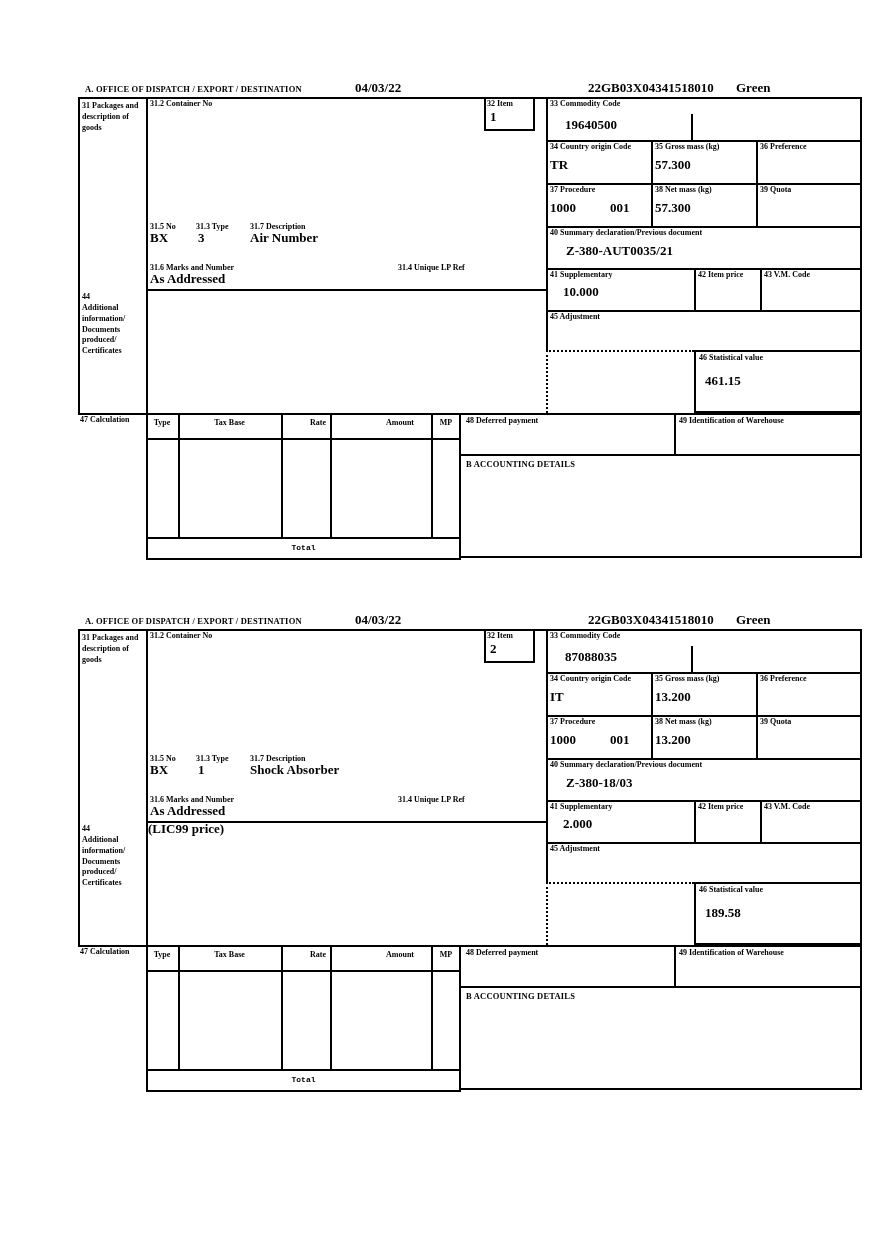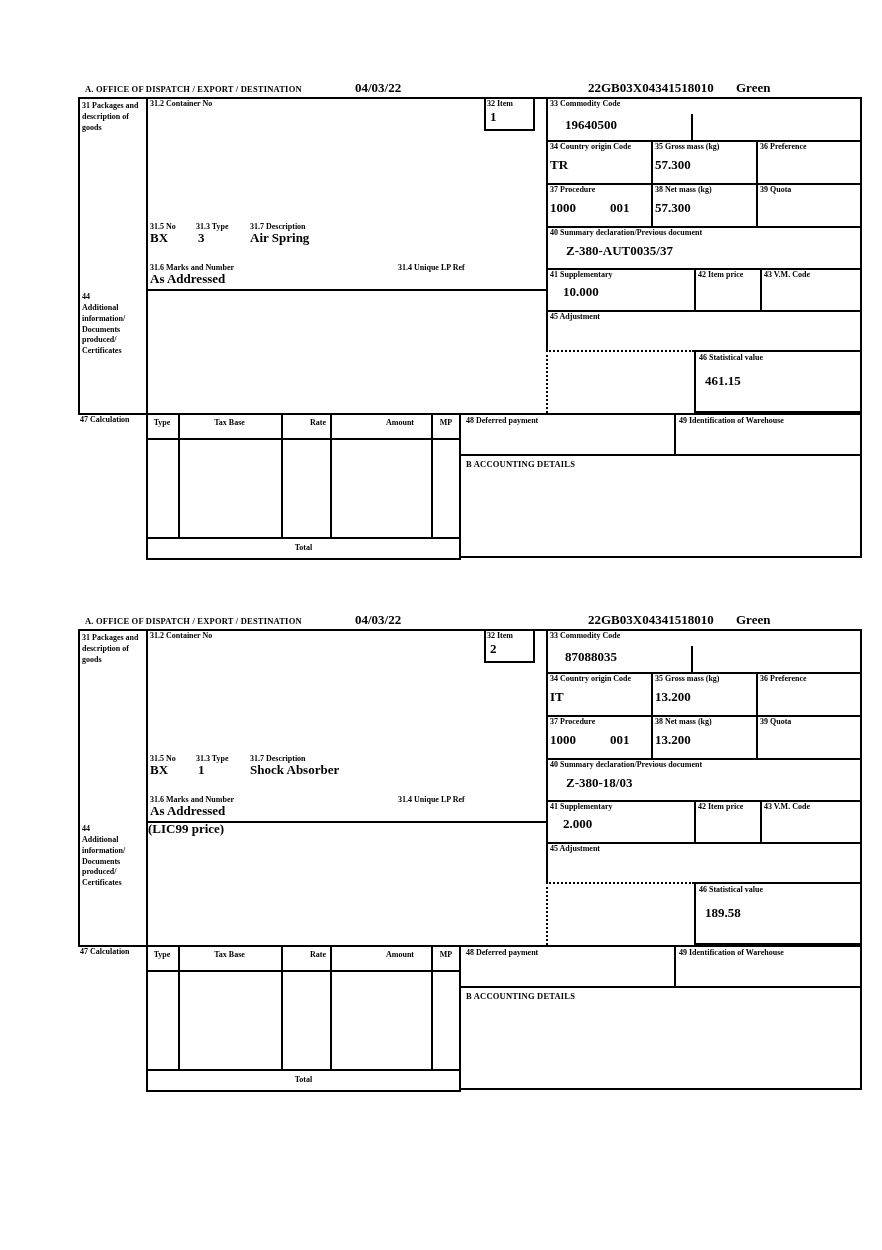--- a/index.html
+++ b/index.html
@@ -11,21 +11,21 @@
   .lblA{position:absolute;font-weight:700;font-size:8.5px;letter-spacing:.2px;}
   .val{position:absolute;font-weight:700;font-size:13px;line-height:1.1;white-space:nowrap;}
   .outer{border:2px solid #000;border-bottom:none;box-sizing:border-box;}
   .vline{position:absolute;width:2px;background:#000;}
   .hline{position:absolute;height:2px;background:#000;}
   .dotv{position:absolute;width:0;border-left:2px dotted #000;}
   .doth{position:absolute;height:0;border-top:2px dotted #000;}
   .box46{border:2px solid #000;box-sizing:border-box;}
   .tbl{border:2px solid #000;border-top:none;box-sizing:border-box;}
   .totalrow{border:2px solid #000;border-top:none;box-sizing:border-box;
-            display:flex;align-items:center;justify-content:center;}
+            display:flex;align-items:center;justify-content:center;font-family:Liberation Mono, monospace;}
   .u{text-underline-offset:1px;}
   .ctr{text-align:center;}
   .rgt{text-align:right;}
 </style>
 </head>
 <body>
 
 <div id="page">
   <div id="sections-root">
   <section class="sec" style="top: 80px;">
@@ -61,21 +61,21 @@
 
     <div class="lbl" style="left:150px;top:19px">31.2 Container No</div>
     <div class="lbl" style="left:487px;top:19px">32 Item</div>
     <div class="val" style="left:490px;top:30px">1</div>
 
     <div class="lbl" style="left:150px;top:142px">31.5 No</div>
     <div class="lbl" style="left:196px;top:142px">31.3 Type</div>
     <div class="lbl" style="left:250px;top:142px">31.7 Description</div>
     <div class="val" style="left:150px;top:151px">BX</div>
     <div class="val" style="left:198px;top:151px">3</div>
-    <div class="val" style="left:250px;top:151px">Air Spring</div>
+    <div class="val" style="left:250px;top:151px">Air Number</div>
 
     <div class="lbl" style="left:150px;top:183px">31.6 Marks and Number</div>
     <div class="lbl" style="left:398px;top:183px">31.4 Unique LP Ref</div>
     <div class="val" style="left:150px;top:192px">As Addressed</div>
 
     <div class="val" style="left:148px;top:210px"></div>
 
     <div class="lbl" style="left:550px;top:19px">33 Commodity Code</div>
     <div class="val" style="left:565px;top:38px">19640500</div>
 
@@ -86,21 +86,21 @@
     <div class="lbl" style="left:760px;top:62px">36 Preference</div>
 
     <div class="lbl" style="left:550px;top:105px">37 Procedure</div>
     <div class="val" style="left:550px;top:121px">1000</div>
     <div class="val" style="left:610px;top:121px">001</div>
     <div class="lbl" style="left:655px;top:105px">38 Net mass (kg)</div>
     <div class="val" style="left:655px;top:121px">57.300</div>
     <div class="lbl" style="left:760px;top:105px">39 Quota</div>
 
     <div class="lbl" style="left:550px;top:148px">40 Summary declaration/Previous document</div>
-    <div class="val" style="left:566px;top:164px">Z-380-AUT0035/37</div>
+    <div class="val" style="left:566px;top:164px">Z-380-AUT0035/21</div>
 
     <div class="lbl" style="left:550px;top:190px">41 Supplementary</div>
     <div class="val" style="left:563px;top:205px">10.000</div>
     <div class="lbl" style="left:698px;top:190px">42 Item price</div>
     <div class="lbl" style="left:764px;top:190px">43 V.M. Code</div>
 
     <div class="lbl" style="left:550px;top:232px">45 Adjustment</div>
 
     <div class="lbl" style="left:699px;top:273px">46 Statistical value</div>
     <div class="val" style="left:705px;top:294px">461.15</div>

